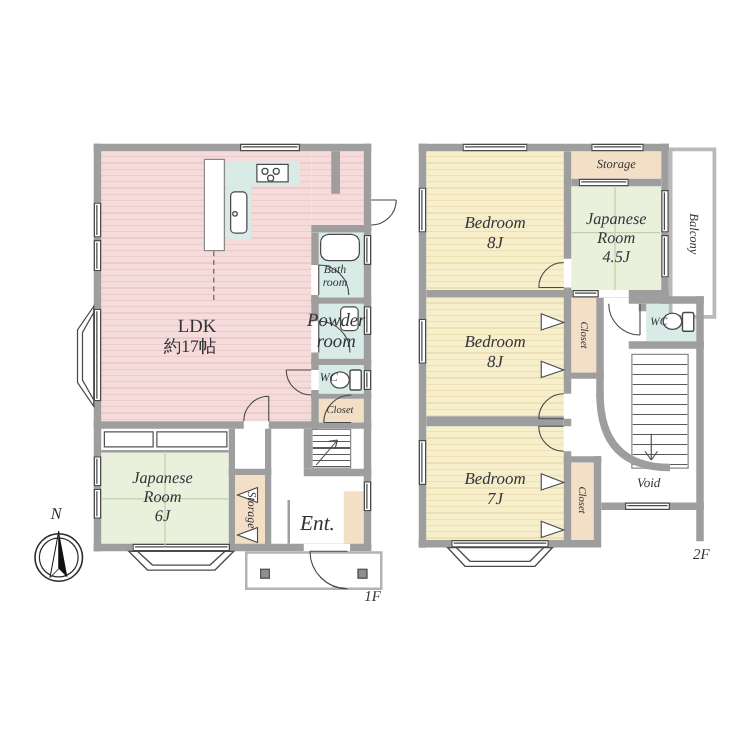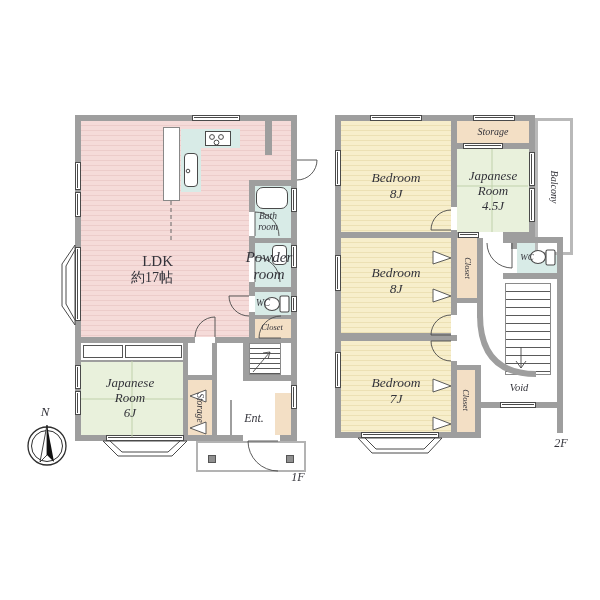--- a/index.html
+++ b/index.html
@@ -225,21 +225,21 @@
   <div>Bath</div>
     <div>room</div>
 </div>
 <div class="lbl" style="left:269px;top:266px;font-size:15px;">
   <div>Powder</div>
     <div>room</div>
 </div>
 <div class="lbl" style="left:263px;top:303px;font-size:9.5px;">WC</div>
 <div class="lbl" style="left:272px;top:328px;font-size:8.5px;">Closet</div>
 <div class="lbl vt" style="left:200px;top:408px;font-size:9.5px;">Storage</div>
-<div class="lbl" style="left:254px;top:419px;font-size:12px;">Ent.</div>
+<div class="lbl" style="left:254px;top:419px;font-size:17px;">Ent.</div>
 <div class="lbl" style="left:298px;top:478px;font-size:12px;">1F</div>
 
 <div class="lbl" style="left:396px;top:186px;font-size:13.5px;">
   <div>Bedroom</div>
     <div>8J</div>
 </div>
 <div class="lbl" style="left:493px;top:132px;font-size:10px;">Storage</div>
 <div class="lbl" style="left:493px;top:191px;font-size:13px;">
   <div>Japanese</div>
     <div>Room</div>

